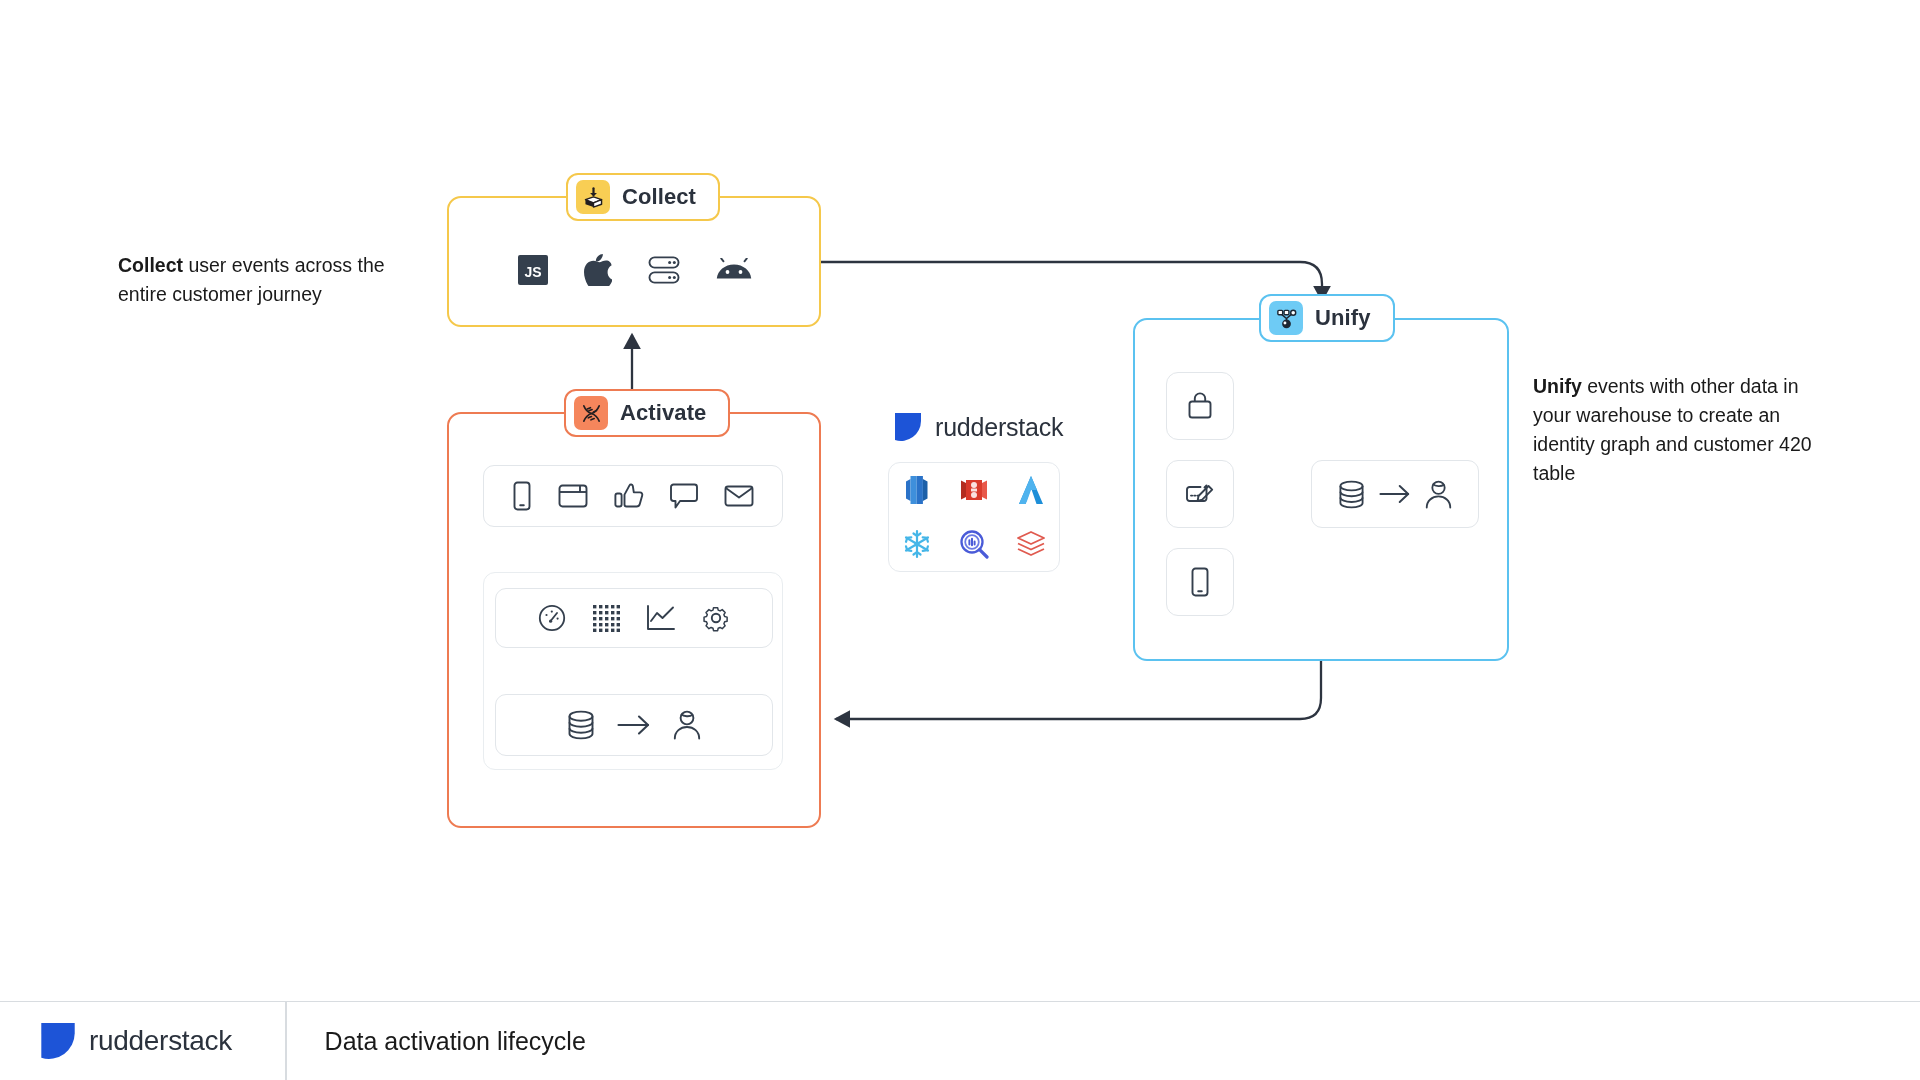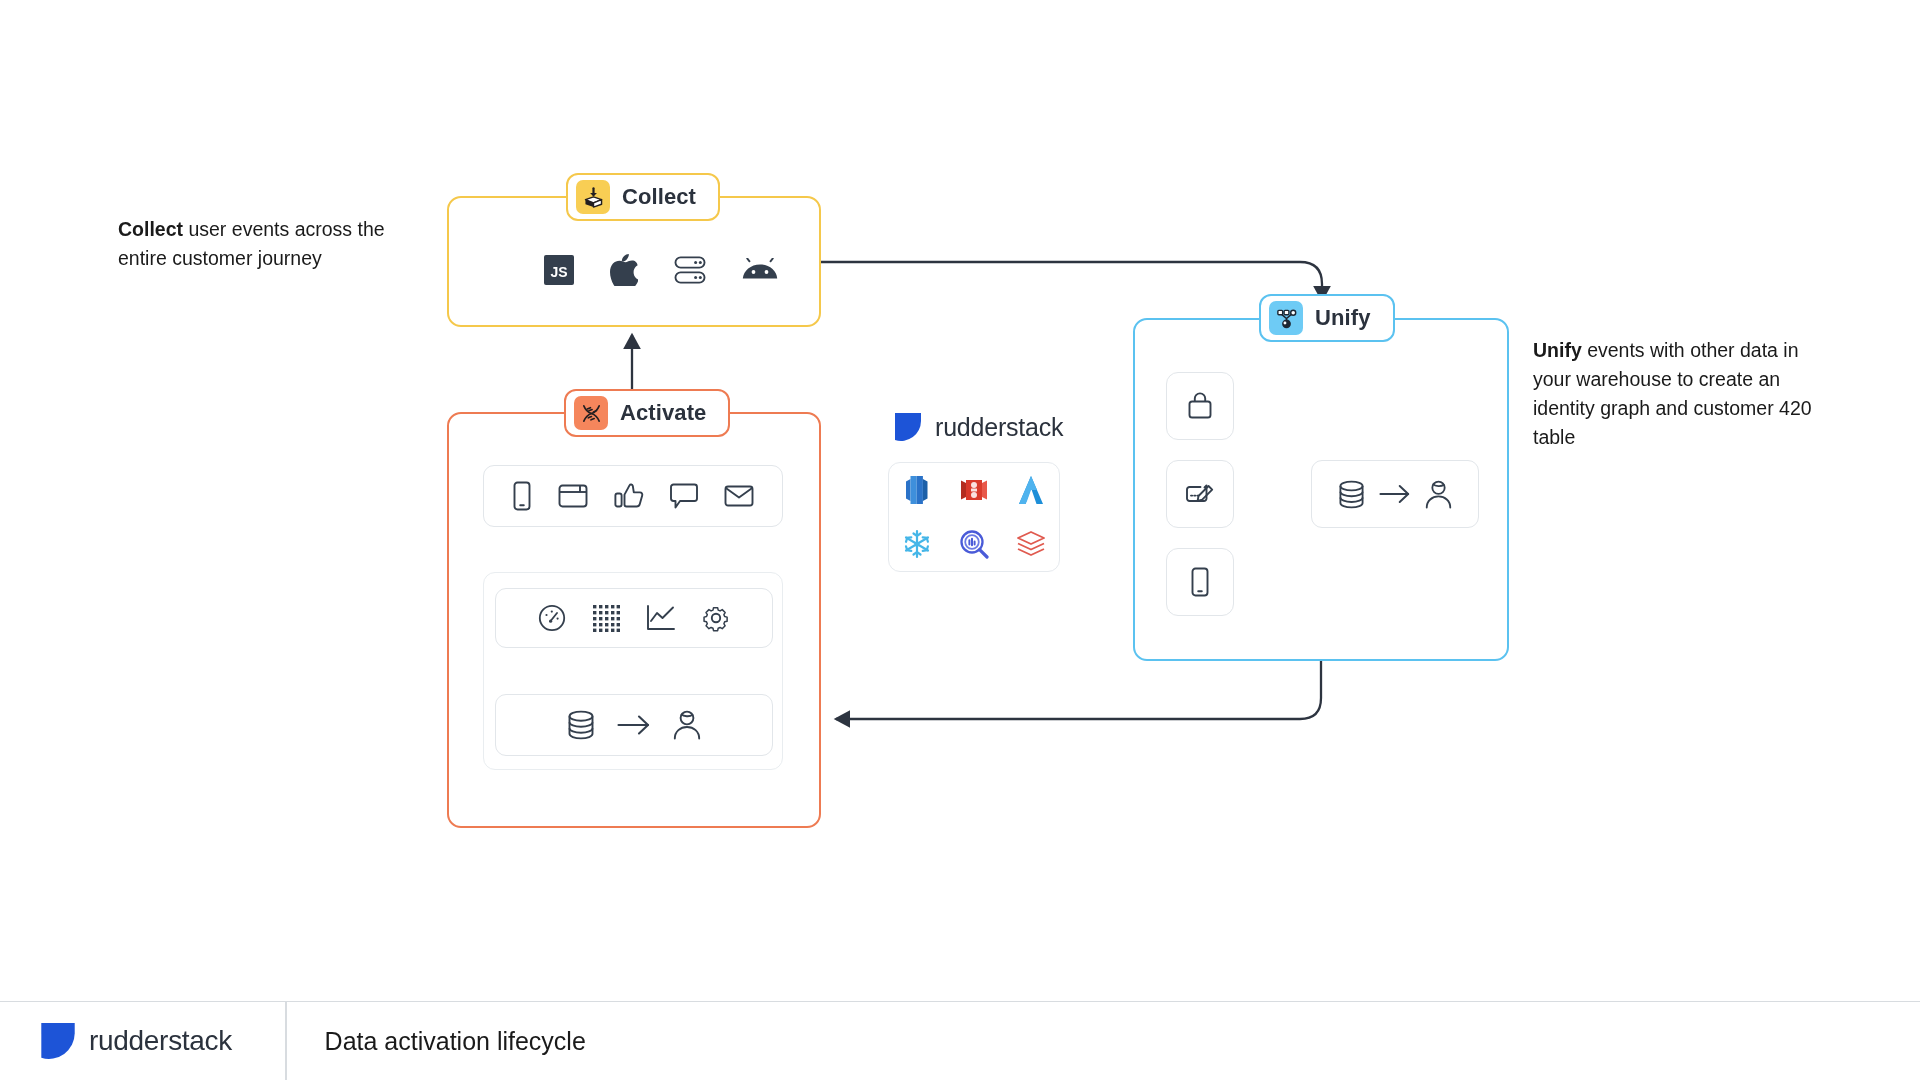--- a/index.html
+++ b/index.html
@@ -48,32 +48,33 @@
   .pi-collect  { background: #F8CE54; }
   .pi-activate { background: #F5865C; }
   .pi-unify    { background: #6ECBF5; }
 
   
   .desc {
     position: absolute;
     font-size: 19.5px;
     line-height: 29px;
     color: #1a1a1a;
+    margin-top: 36px;
   }
   .desc b { font-weight: 700; }
   .desc-collect  { left: 118px;  top: 215px;  width: 300px; }
   .desc-activate { left: 118px;  top: 430px;  width: 310px; }
   .desc-unify    { left: 1533px; top: 336px;  width: 290px; }
 
   
   .icon-row {
     position: absolute;
     display: flex; align-items: center; justify-content: center;
   }
-  .collect-icons { left: 536px; top: 240px; width: 250px; height: 60px; gap: 36px; }
+  .collect-icons { left: 510px; top: 240px; width: 250px; height: 60px; gap: 36px; }
 
   .inner-card {
     position: absolute;
     border: 1.4px solid #e2e6ea;
     border-radius: 11px;
     background: #fff;
     display: flex; align-items: center; justify-content: center;
   }
   .card-channels { left: 483px; top: 465px; width: 300px; height: 62px; gap: 26px; }
   .card-tools    { left: 495px; top: 588px; width: 278px; height: 60px; gap: 26px; }

